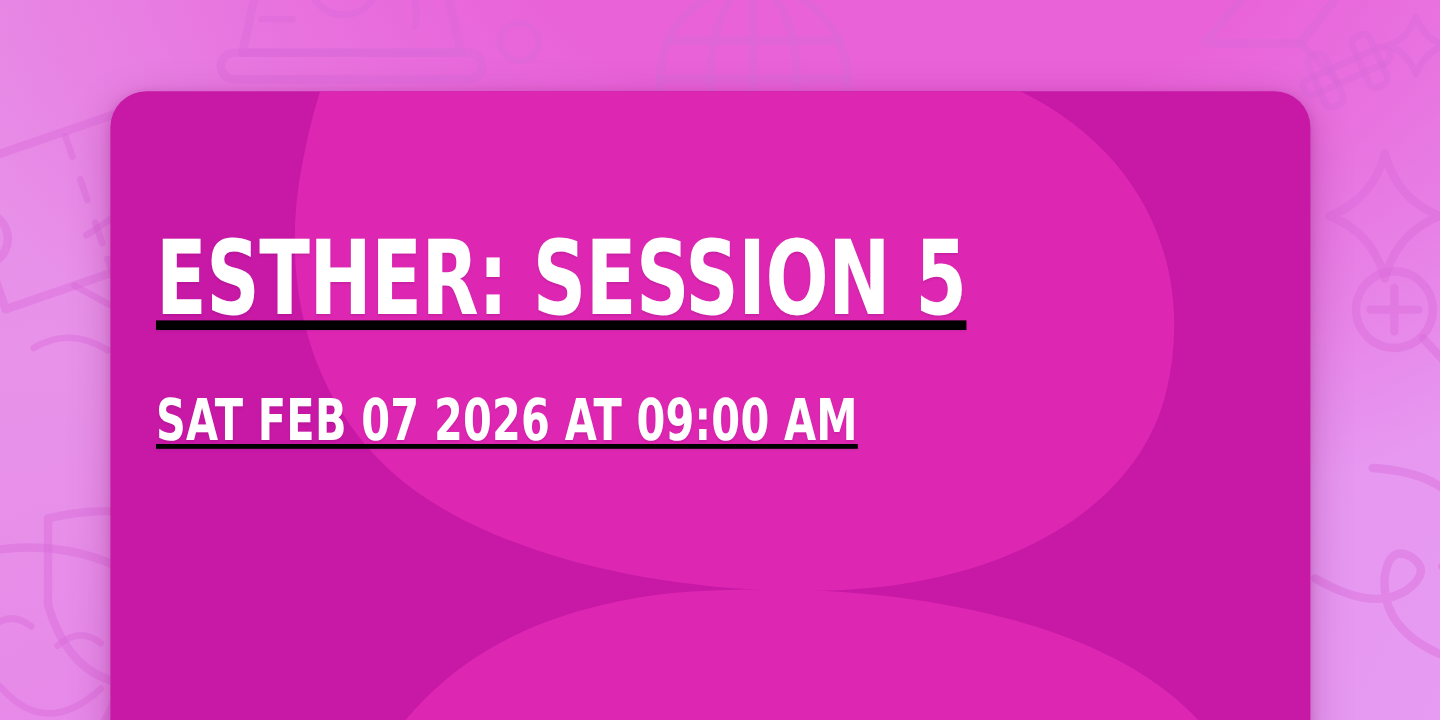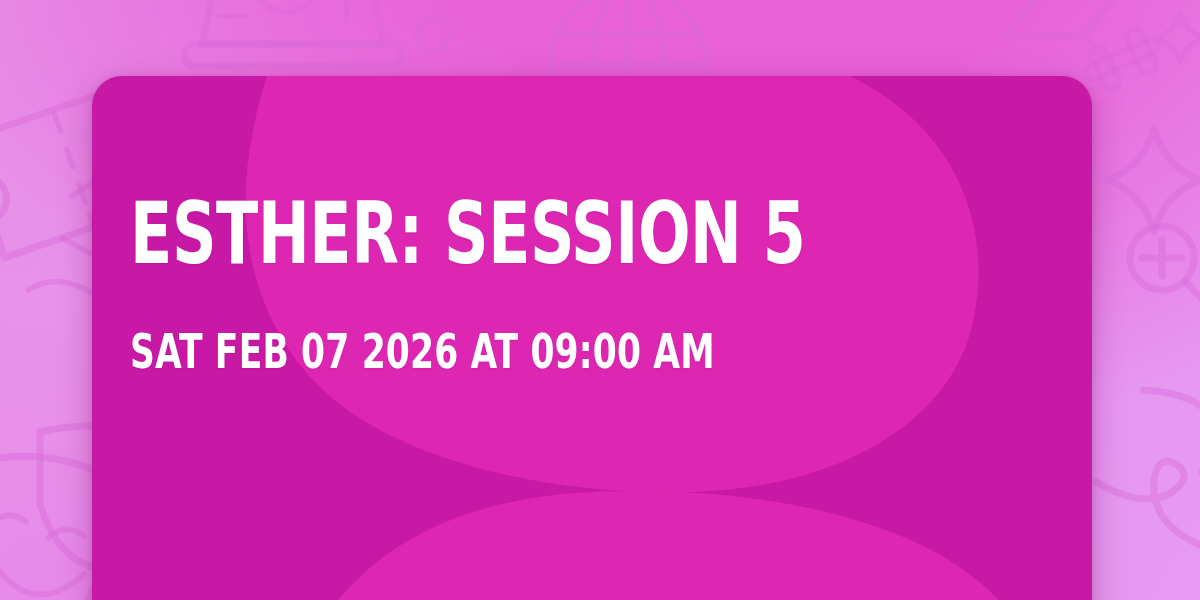--- a/index.html
+++ b/index.html
@@ -54,20 +54,21 @@
     position:absolute; inset:0;
     width:100%; height:100%;
   }
   .card-watermark .blob { fill:#dd27b2; }
 
   .card-content {
     position:absolute;
     left:38px;
     top:118px;
     right:40px;
+    text-decoration:underline;
   }
 
   .event-title {
     color:#ffffff;
     font-family:"Liberation Sans Narrow","DejaVu Sans Condensed","Liberation Sans", sans-serif;
     font-weight:700;
     font-size:86px;
     line-height:.92;
     letter-spacing:-0.5px;
     transform:scaleX(.80);

